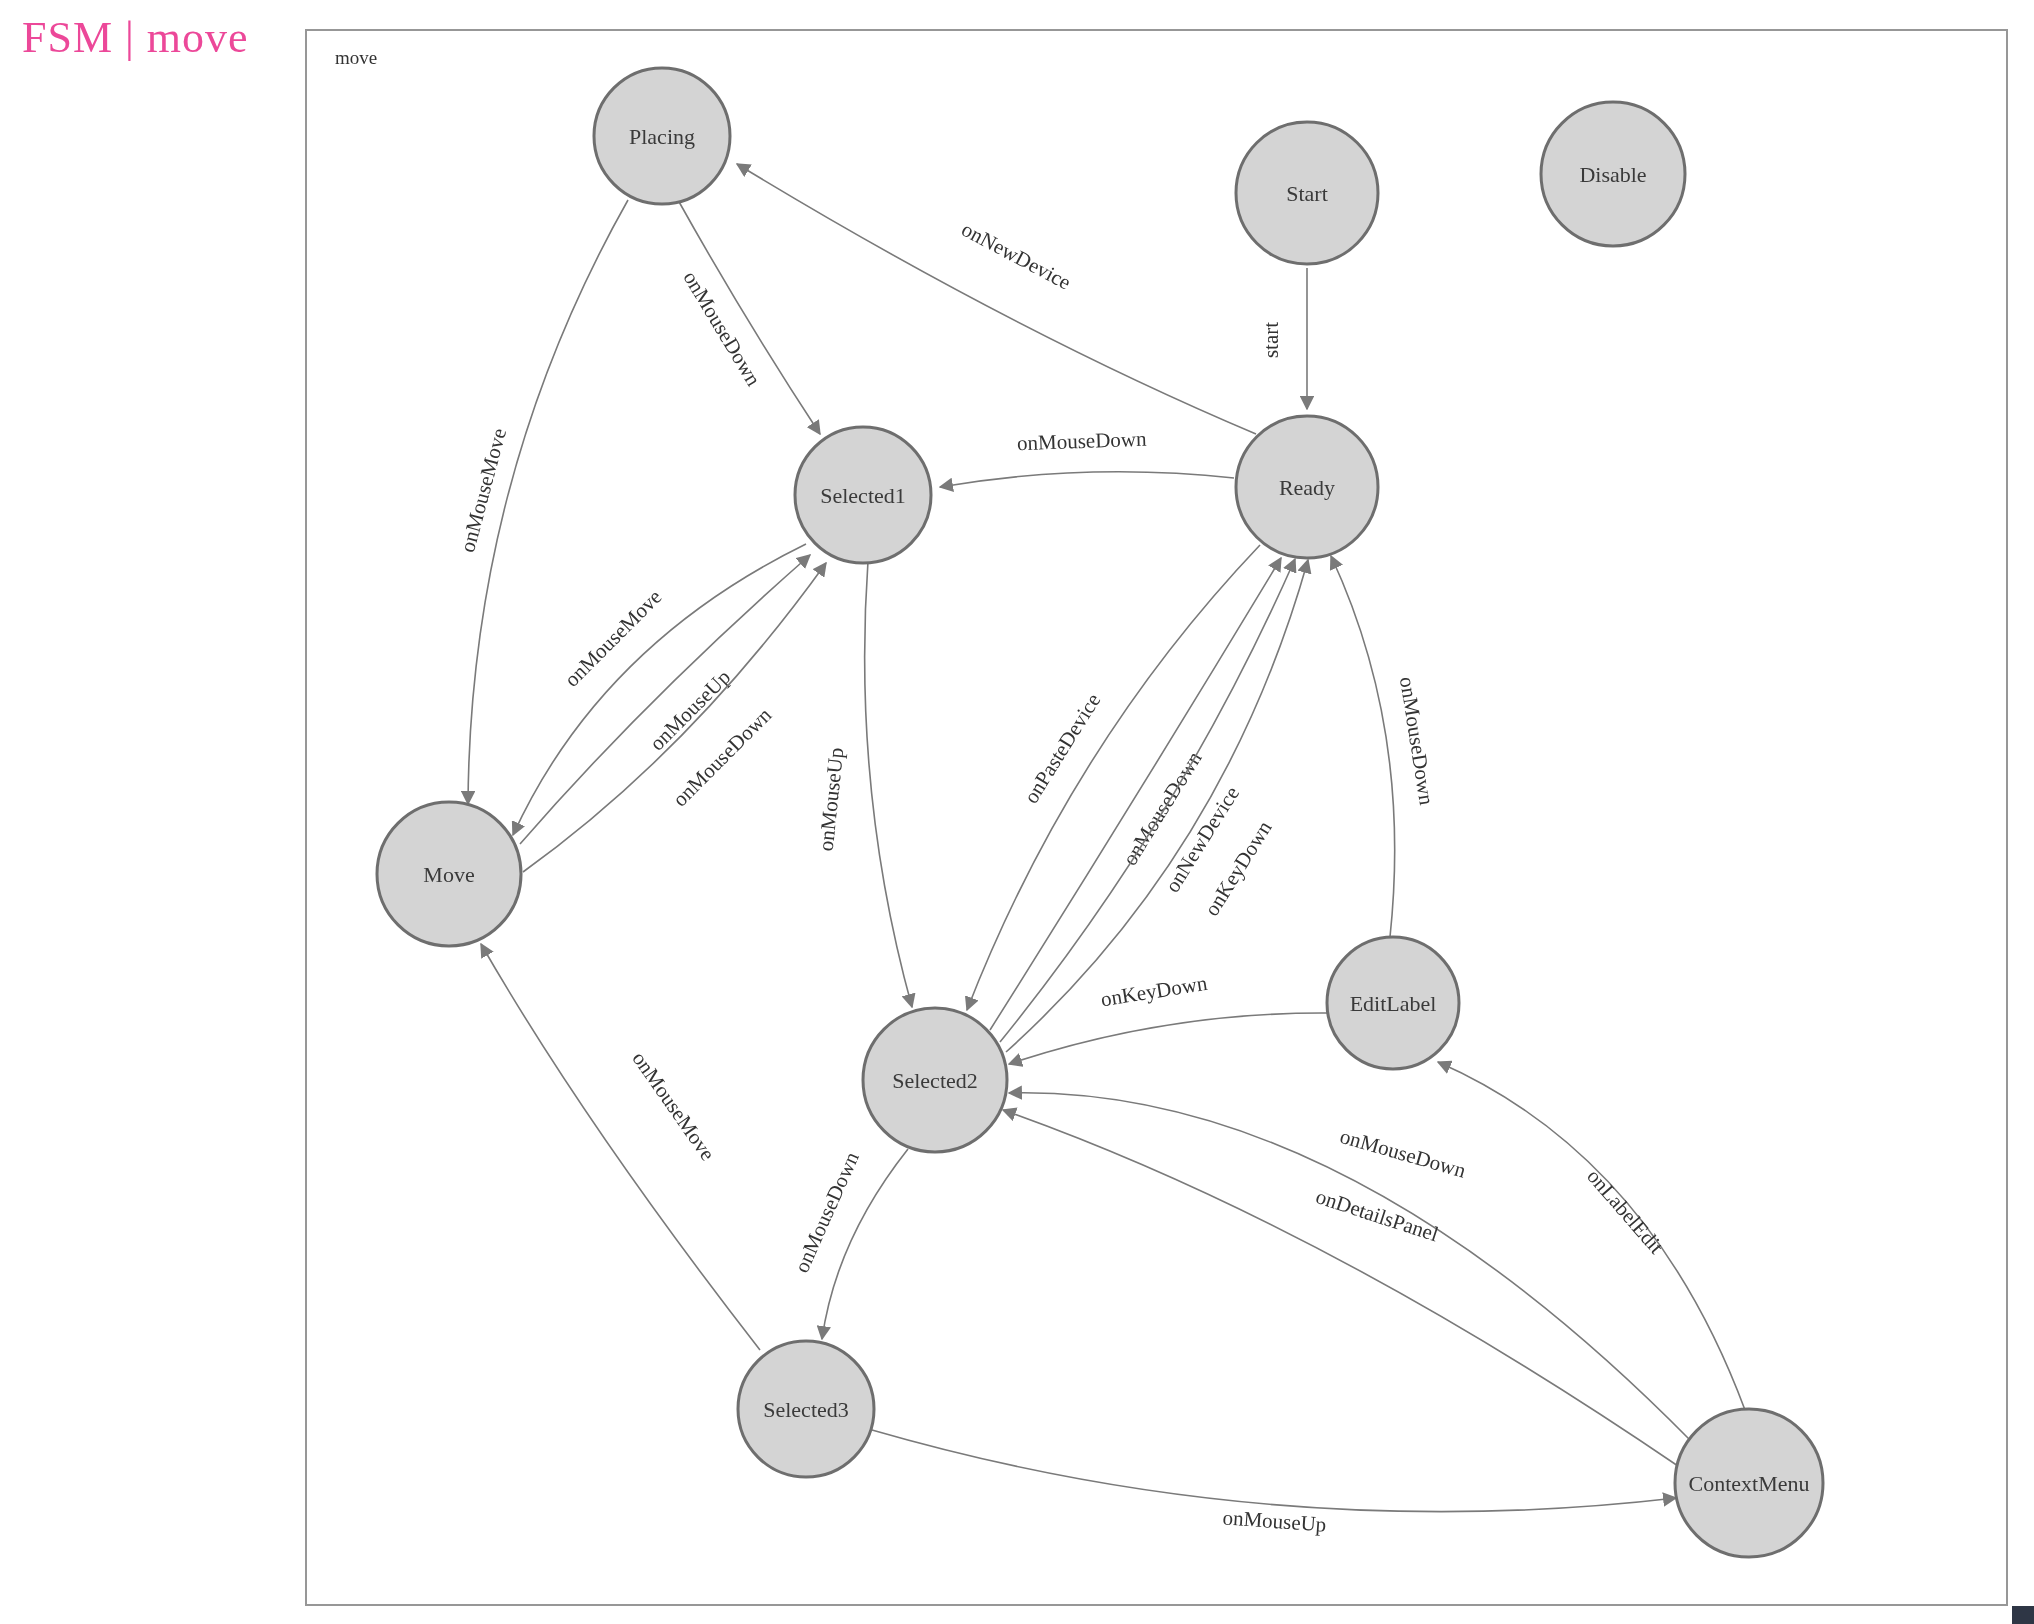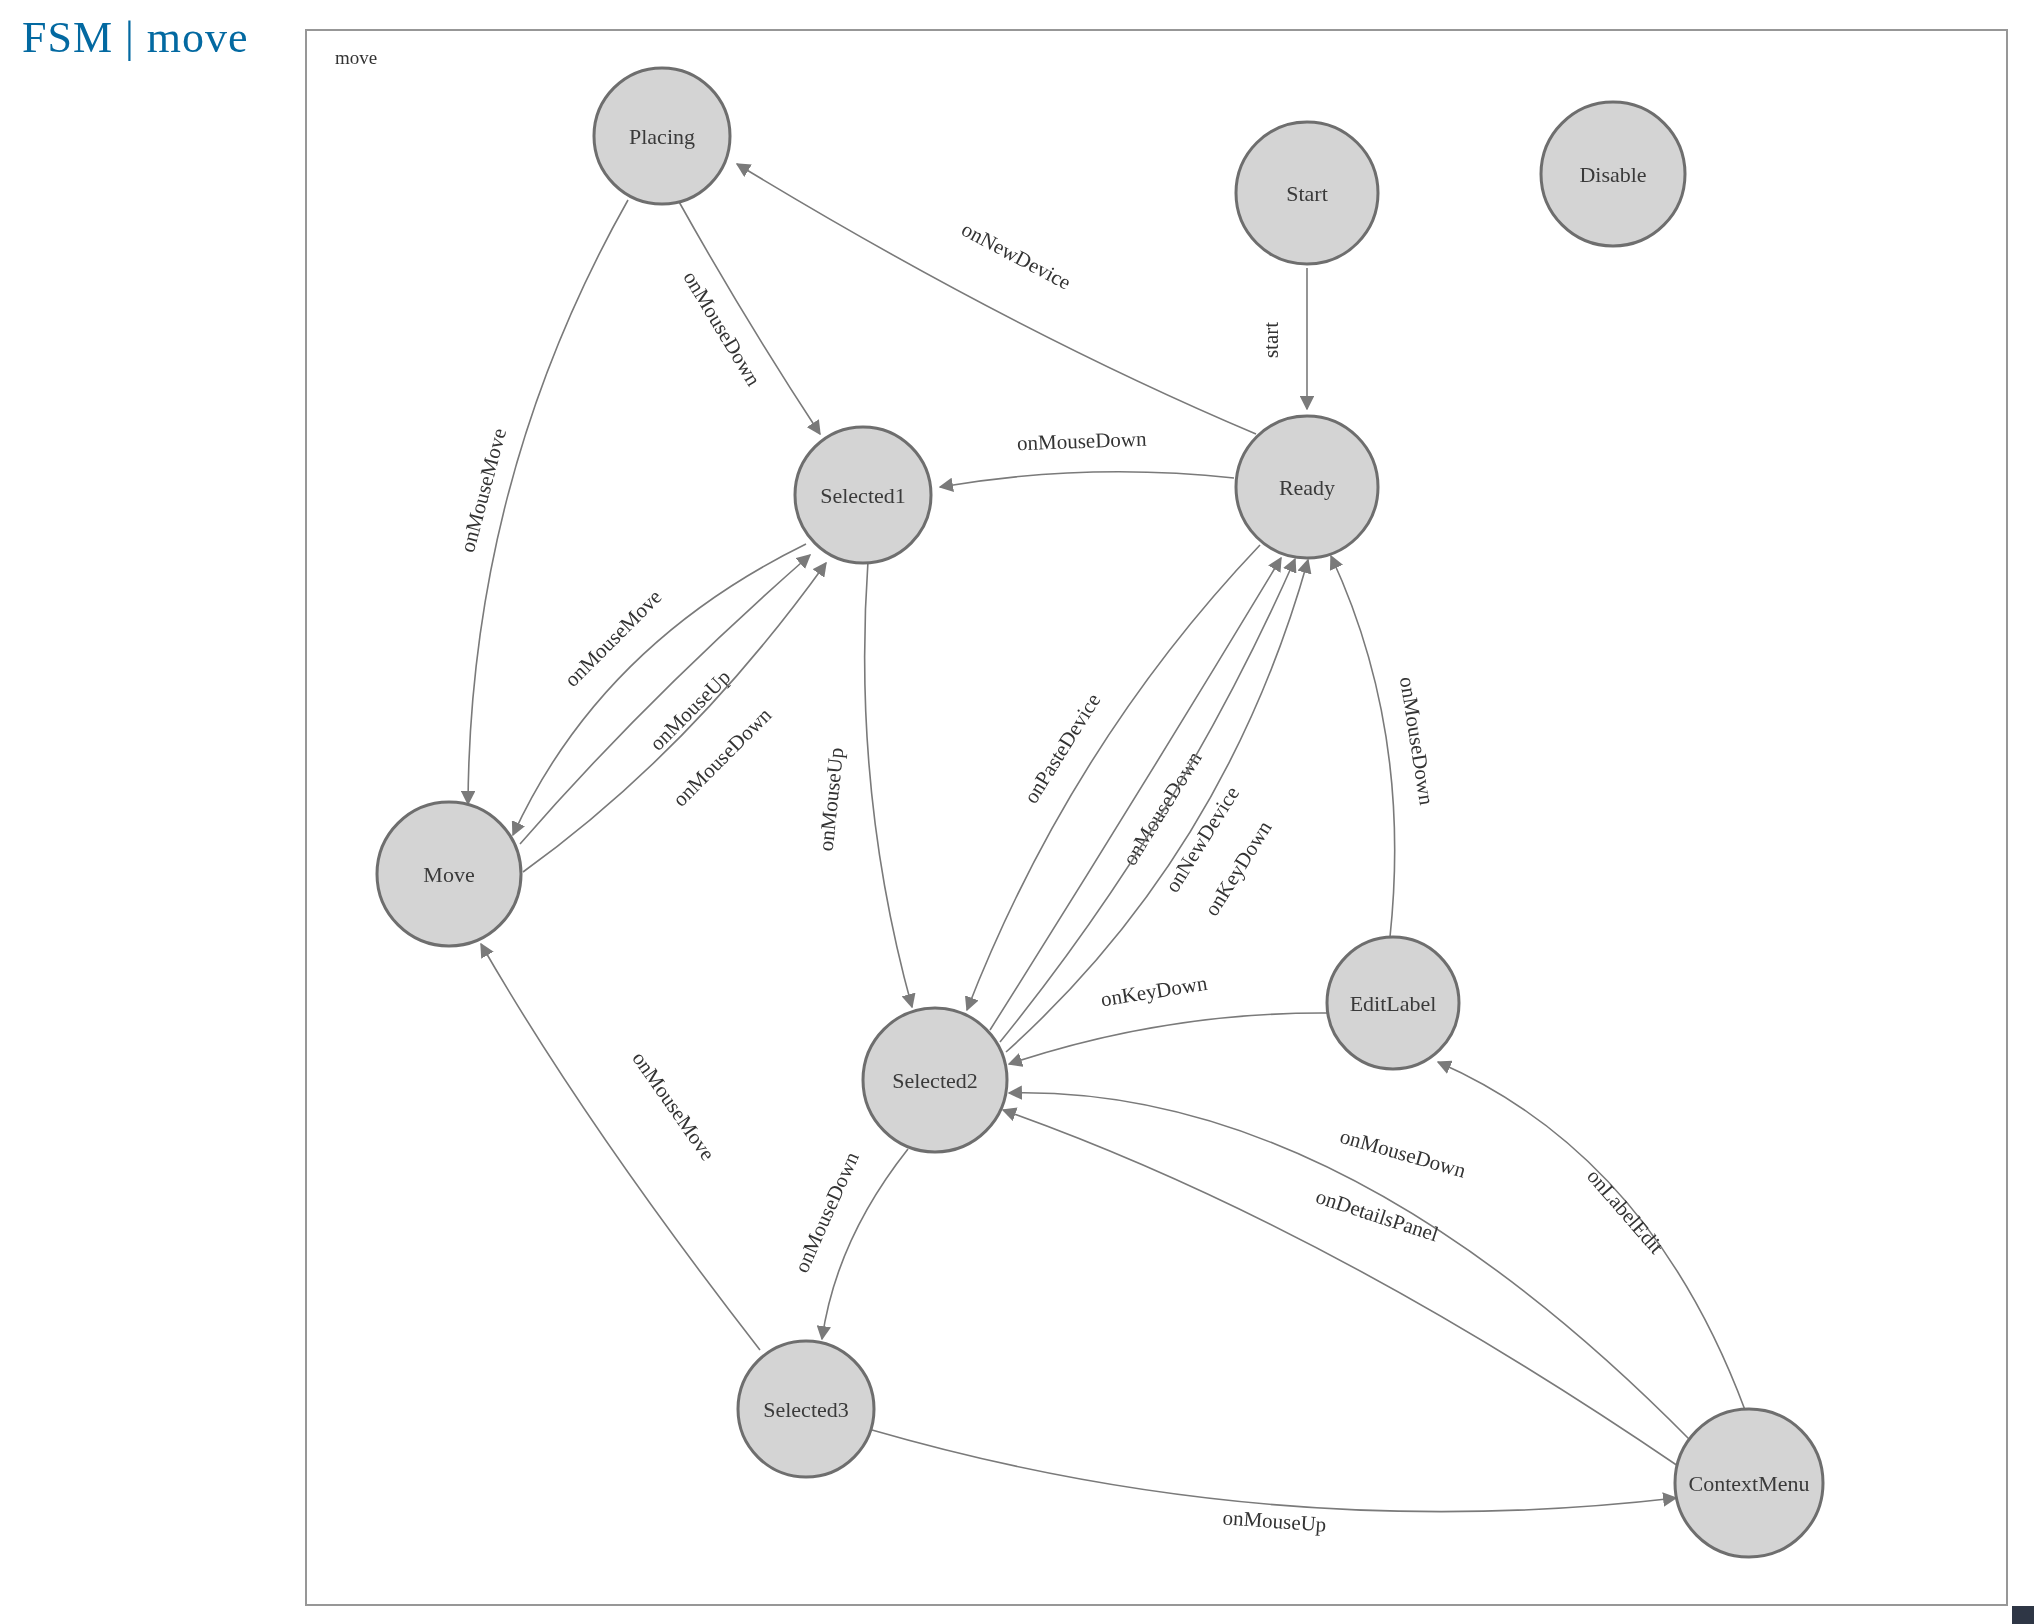--- a/index.html
+++ b/index.html
@@ -2,21 +2,21 @@
 <html><head>
 <meta charset="utf-8">
 <style>
   html,body{margin:0;padding:0;background:#ffffff;}
   body{
     width:2034px;height:1624px;position:relative;overflow:hidden;
     font-family:"Liberation Serif","DejaVu Serif",serif;
   }
   .page-title{
     position:absolute;left:22px;top:12px;
-    font-size:44px;color:#0369a1;letter-spacing:1px;
+    font-size:44px;color:#ec4899;letter-spacing:1px;
     white-space:nowrap;
   }
   .diagram-box{
     position:absolute;left:305px;top:29px;width:1703px;height:1577px;
     border:2px solid #979797;box-sizing:border-box;background:#ffffff;
   }
   .group-label{
     position:absolute;left:28px;top:16px;
     font-size:19px;color:#333333;
   }

